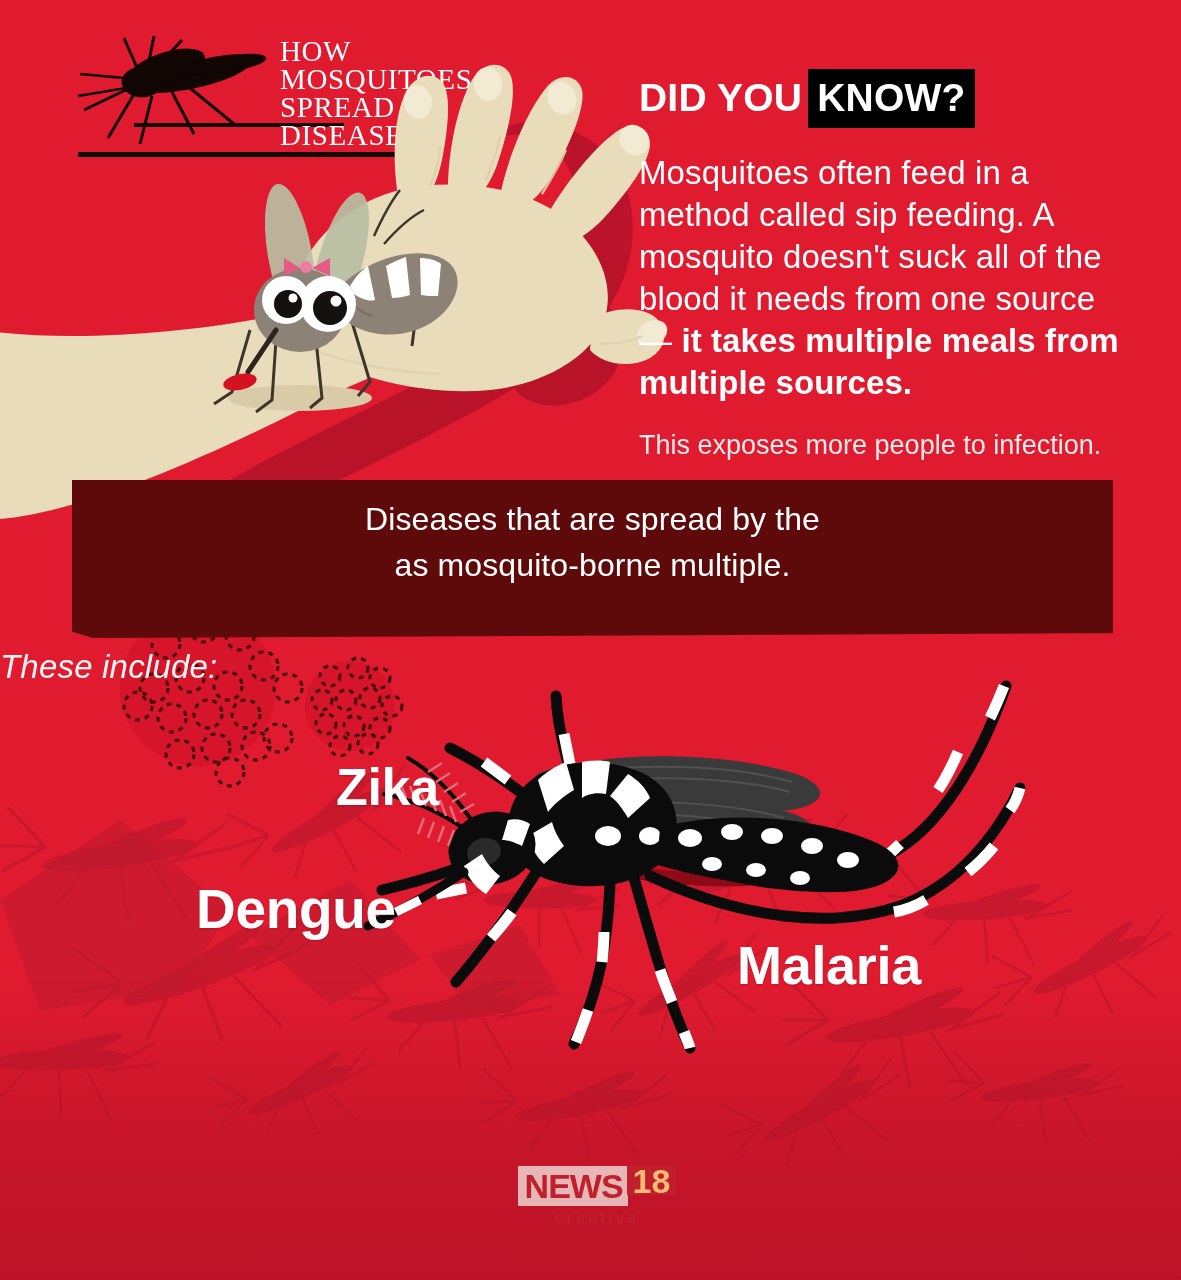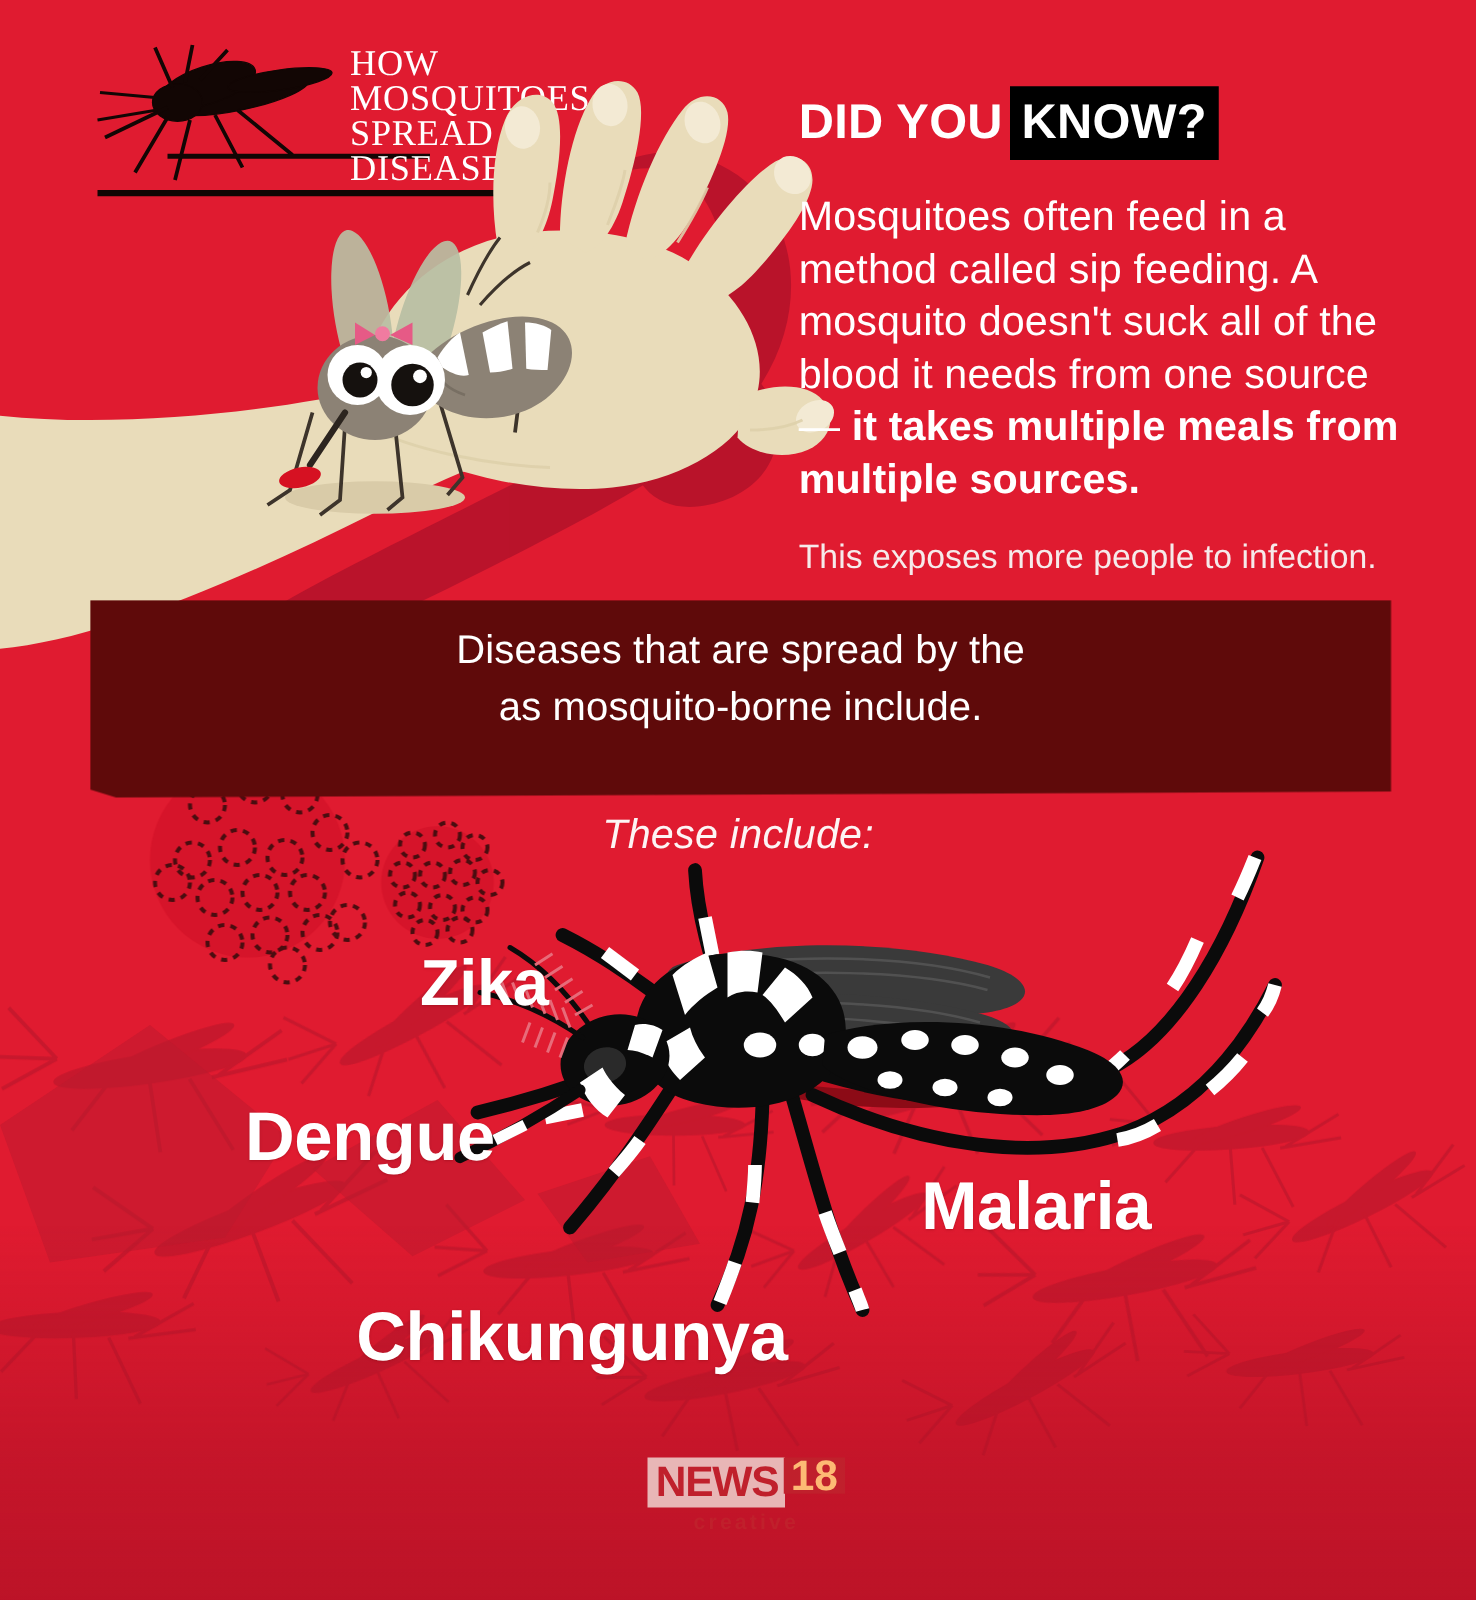--- a/index.html
+++ b/index.html
@@ -138,21 +138,21 @@
     line-height: 46px;
     color: #ffffff;
     letter-spacing: .1px;
   }
 
   
   .these-include {
     position: absolute;
     left: 0; right: 0;
     top: 648px;
-    text-align: center;
+    text-align: left;
     font-size: 33px;
     font-style: italic;
     color: #fdf4f4;
     letter-spacing: .2px;
   }
 
   
   .disease {
     position: absolute;
     font-weight: bold;
@@ -420,21 +420,21 @@
       <circle cx="236" cy="130" r="10"></circle>
         <circle cx="262" cy="132" r="10"></circle>
       <circle cx="222" cy="150" r="10"></circle>
         <circle cx="250" cy="148" r="10"></circle>
     </g>
   </svg>
 
   <div class="banner">
     <div class="banner-inner">
       <div>Diseases that are spread by the</div>
-      <div>as mosquito-borne include.</div>
+      <div>as mosquito-borne multiple.</div>
     </div>
   </div>
 
   <div class="these-include">These include:</div>
 
   <svg class="big-mosq" viewBox="0 0 680 470">
 
     <ellipse cx="330" cy="212" rx="140" ry="33" transform="rotate(4 330 212)" fill="#8c0b16"></ellipse>
     <ellipse cx="316" cy="206" rx="122" ry="25" transform="rotate(4 316 206)" fill="#c01020"></ellipse>
 
@@ -524,21 +524,20 @@
     <g stroke="#e8707e" stroke-width="2.4" fill="none" opacity=".95">
       <path d="M96,182 L90,166 M86,176 L80,160 M76,171 L70,155 M66,166 L60,150 M56,162 L50,146 M46,158 L40,142"></path>
       <path d="M100,172 L114,164 M92,162 L106,153 M84,152 L98,143 M76,142 L90,133 M68,132 L82,123"></path>
       <path d="M94,190 L88,206 M84,186 L78,202 M74,182 L68,198 M64,178 L58,194"></path>
     </g>
   </svg>
 
   <div class="disease d-zika">Zika</div>
   <div class="disease d-malaria">Malaria</div>
   <div class="disease d-dengue">Dengue</div>
-  <div class="disease d-chikungunya">Chikungunya</div>
 
   <div class="news18">
     <div class="n18-row">
       <span class="n18-news">NEWS</span>
       <span class="n18-18">18</span>
     </div>
     <span class="n18-creative">creative</span>
   </div>
 
 </div>

